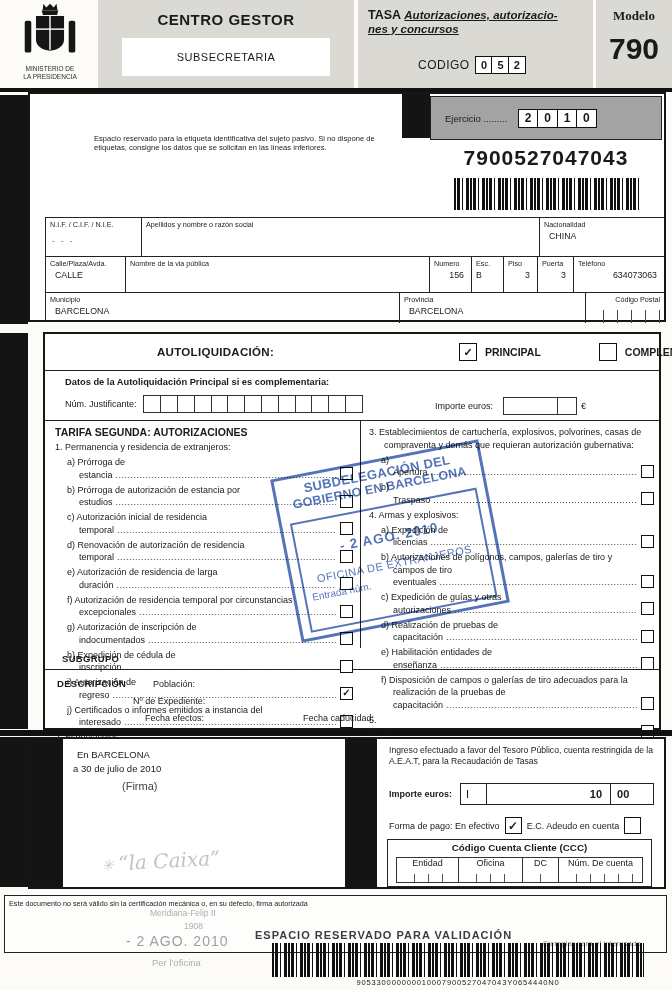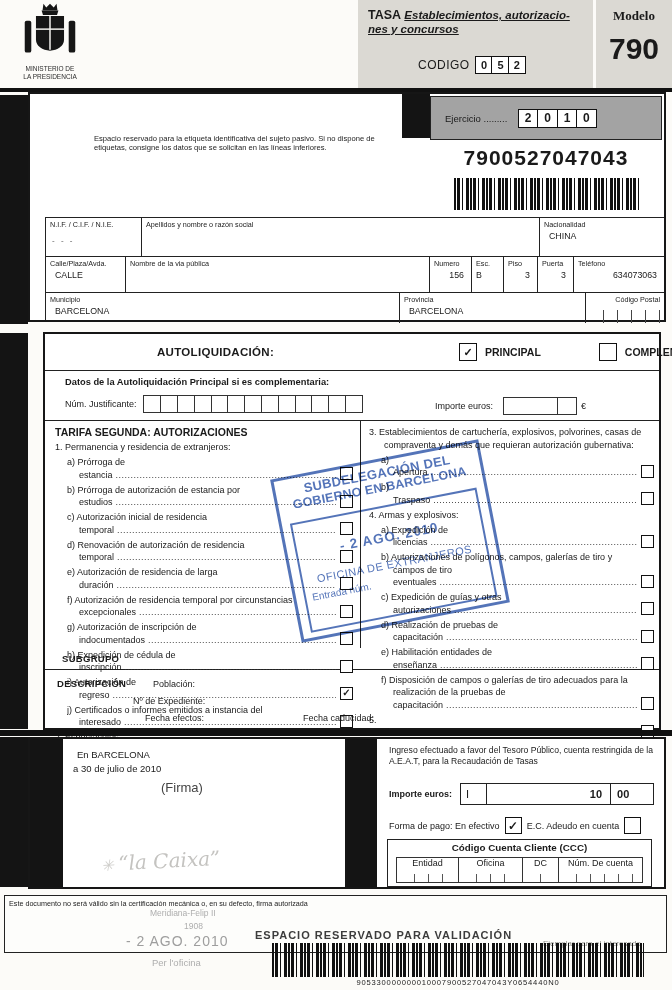--- a/index.html
+++ b/index.html
@@ -97,21 +97,21 @@
   .desc .dt{position:absolute;left:12px;top:8px;font-weight:bold;font-size:9.5px;letter-spacing:.3px;}
   .d-pob{position:absolute;left:108px;top:9px;} .d-exp{position:absolute;left:88px;top:26px;}
   .d-fe{position:absolute;left:100px;top:43px;} .d-fc{position:absolute;left:258px;top:43px;}
   
   .paysec{position:absolute;left:28px;top:737px;width:638px;height:152px;background:#fff;
           border:2px solid #161616;box-sizing:border-box;}
   .pay-bar{position:absolute;left:0;top:0;width:33px;height:100%;background:#141414;}
   .pay-left{position:absolute;left:33px;top:0;width:284px;height:100%;border-right:2px solid #161616;box-sizing:border-box;}
   .pl-city{font-size:9.5px;margin:10px 0 0 14px;}
   .pl-date{font-size:9.5px;margin:3px 0 0 10px;}
-  .pl-firma{font-size:13px;color:#444;margin:6px 0 0 98px;}
+  .pl-firma{font-size:11px;color:#444;margin:6px 0 0 59px;}
   .caixa{position:absolute;left:38px;bottom:14px;font-family:"DejaVu Serif",serif;font-style:italic;
          font-size:20px;color:#c4c3c0;transform:rotate(-3deg);}
   .caixa::before{content:"✳ ";font-size:15px;color:#cfcecb;}
   .pay-blk{position:absolute;left:317px;top:0;width:30px;height:100%;background:#141414;}
   .pay-right{position:absolute;left:347px;top:0;right:0;height:100%;}
   .ingreso{font-size:8.6px;line-height:10.5px;padding:6px 10px 0 12px;}
   .imp2-line{position:absolute;left:12px;top:44px;display:flex;align-items:center;}
   .imp2-label{font-weight:bold;font-size:9px;margin-right:8px;}
   .imp2-box{display:flex;border:1.6px solid #222;background:#fff;height:20px;width:192px;}
   .i-pre{width:26px;border-right:1.4px solid #222;display:flex;align-items:center;padding-left:5px;
@@ -171,25 +171,31 @@
         <line x1="29" y1="15" x2="29" y2="51"></line>
         <line x1="14" y1="29" x2="44" y2="29"></line>
       </g>
     </svg>
     <div class="ministry">
       <div>MINISTERIO DE</div>
       <div>LA PRESIDENCIA</div>
     </div>
   </div>
 
+  <div class="panel p-cg">
+    <div class="cg-title">CENTRO GESTOR</div>
+    <div class="sub-box">
+      <span>SUBSECRETARIA</span>
+    </div>
+  </div>
 
   <div class="panel p-tasa">
     <div class="tasa-line">
       <span class="tasa-word">TASA</span>
-      <span class="tasa-title">Establecimientos, autorizacio-</span><br>
+      <span class="tasa-title">Autorizaciones, autorizacio-</span><br>
       <span class="tasa-title">nes y concursos</span>
     </div>
     <div class="codigo-row">
       <span class="codigo-label">CODIGO</span>
       <span class="drow">
           <span class="dcell">0</span>
           <span class="dcell">5</span>
           <span class="dcell">2</span>
         </span>
     </div>

